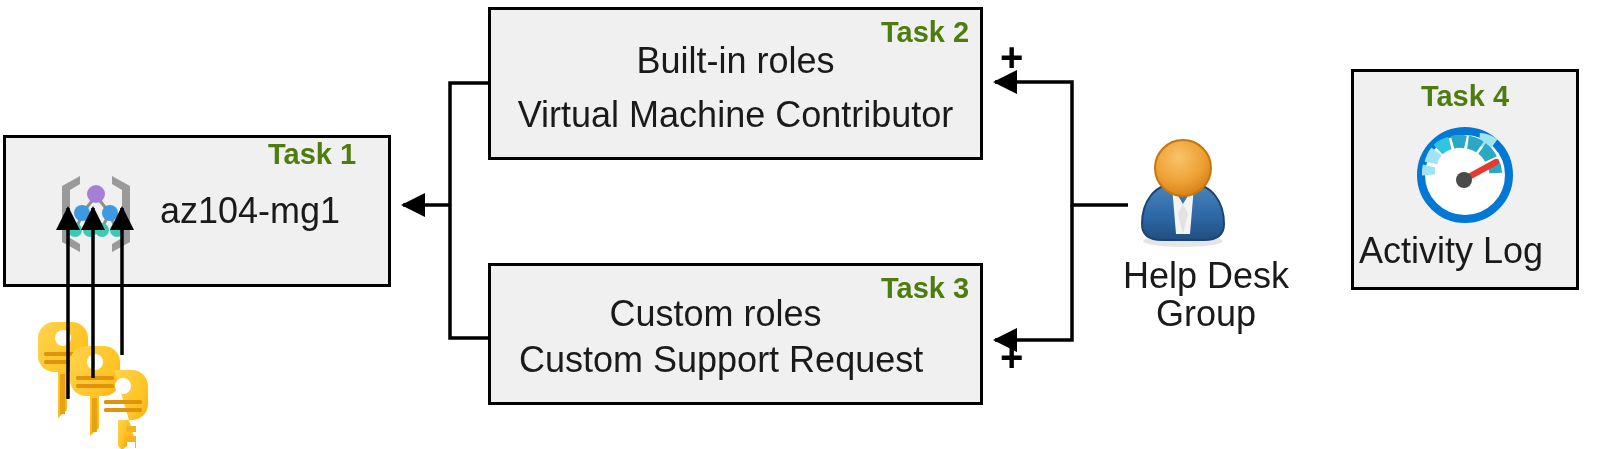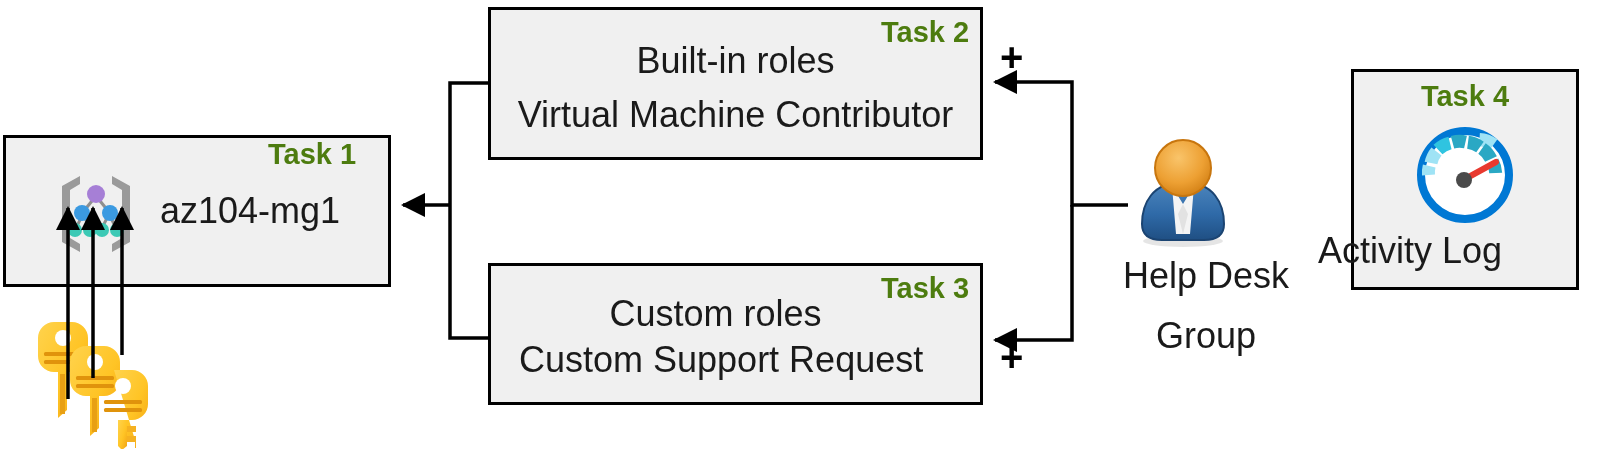--- a/index.html
+++ b/index.html
@@ -108,21 +108,21 @@
   <div class="box-text" style="left:488px; top:38px; width:495px;">Built-in roles</div>
   <div class="box-text" style="left:488px; top:92px; width:495px;">Virtual Machine Contributor</div>
 
   <div class="task-box" style="left:488px; top:263px; width:495px; height:142px;"></div>
   <div class="task-tag" style="left:881px; top:272px;">Task 3</div>
   <div class="box-text" style="left:468px; top:291px; width:495px;">Custom roles</div>
   <div class="box-text" style="left:488px; top:337px; width:394px;padding-left:31px;">Custom Support Request</div>
 
   <div class="task-box" style="left:1351px; top:69px; width:228px; height:221px;"></div>
   <div class="task-tag" style="left:1351px; top:80px; width:228px; text-align:center;">Task 4</div>
-  <div class="box-text" style="left:1310px; top:228px; width:200px;">Activity Log</div>
+  <div class="box-text" style="left:1351px; top:228px; width:200px;">Activity Log</div>
 
   <div class="icon-wrap" style="left:1405px; top:126px; width:120px; height:98px;">
     <svg viewBox="0 0 120 98" width="120" height="98">
       <circle cx="60" cy="49" r="44" fill="#ffffff" stroke="#0078d4" stroke-width="8"></circle>
 
       <g fill="none" stroke-width="13" stroke-linecap="butt">
         <path d="M 29.6 20.4 A 27 27 0 0 0 24.6 34.5" stroke="#9fe3f5" transform="rotate(90 60 49)"></path>
         <path d="M 26 37 A 27 27 0 0 1 31.5 25.5" stroke="#9fe3f5"></path>
         <path d="M 33 23.5 A 27 27 0 0 1 45 17" stroke="#2fc4e0"></path>
         <path d="M 47.5 16.3 A 27 27 0 0 1 60.5 16" stroke="#2aa8c4"></path>
@@ -157,21 +157,21 @@
 
       <path d="M55 44 C24 44 14 66 14 86 C14 98 22 102 34 102 L76 102 C88 102 96 98 96 86 C96 66 86 44 55 44 Z" fill="url(#bodyGrad)" stroke="#1b4472" stroke-width="2"></path>
 
       <path d="M44 48 L55 66 L66 48 L62 96 L48 96 Z" fill="#f4f4f4"></path>
       <path d="M55 66 L50 76 L55 96 L60 76 Z" fill="#e2e2e2"></path>
 
       <circle cx="55" cy="30" r="28" fill="url(#headGrad)" stroke="#c8760e" stroke-width="2"></circle>
     </svg>
   </div>
   <div class="plain-label" style="left:1073px; top:254px; width:220px;">Help Desk</div>
-  <div class="plain-label" style="left:1073px; top:314px; width:220px;">Group</div>
+  <div class="plain-label" style="left:1073px; top:292px; width:220px;">Group</div>
 
   <div class="icon-wrap" style="left:32px; top:308px; width:130px; height:141px;">
     <svg viewBox="0 0 130 141" width="130" height="141">
       <defs>
         <linearGradient id="keyG1" x1="0" y1="0" x2="1" y2="1">
           <stop offset="0%" stop-color="#ffd34d"></stop>
           <stop offset="55%" stop-color="#ffc425"></stop>
           <stop offset="100%" stop-color="#f2a313"></stop>
         </linearGradient>
       </defs>

